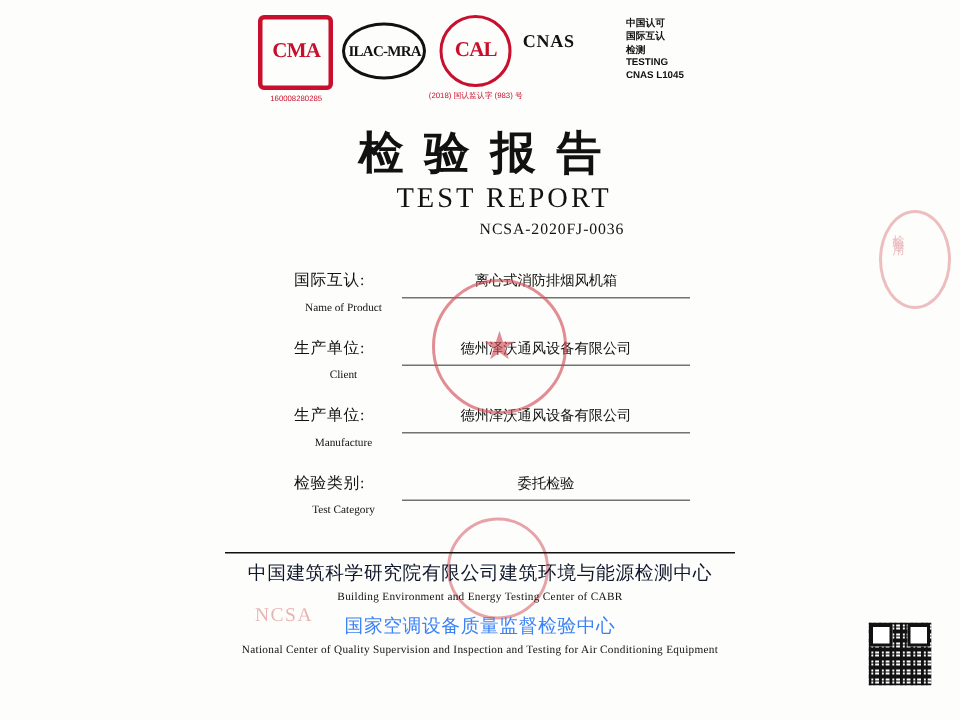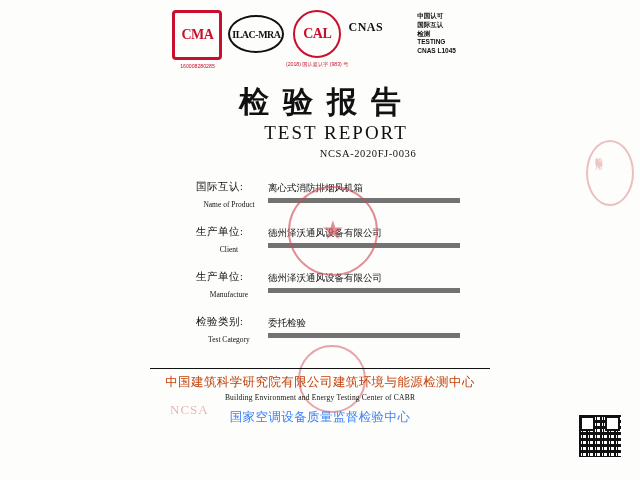--- a/index.html
+++ b/index.html
@@ -158,22 +158,23 @@
     margin-top: 6px;
     white-space: nowrap;
     font-family: "Liberation Serif", serif;
     text-align: center;
   }
   .field-value {
     position: absolute;
     left: 72px;
     top: 0;
     width: 192px;
-    border-bottom: 5px solid #737373;
+    border-bottom: 1px solid #737373;
     height: 18px;
+    text-align: center;
     font-size: 9.5px;
     color: #111;
     line-height: 16px;
     white-space: nowrap;
     overflow: hidden;
   }
   
   .footer-rule {
     position: absolute;
     left: 150px;
@@ -183,21 +184,21 @@
   }
   .footer {
     position: absolute;
     left: 0;
     top: 372px;
     width: 640px;
     text-align: center;
   }
   .f-cn {
     font-size: 12.5px;
-    color: #c2410c;
+    color: #0f172a;
     letter-spacing: 0.4px;
     margin-top: 2px;
   }
   .f-en {
     font-size: 7.5px;
     color: #111;
     margin-top: 2px;
     letter-spacing: 0.2px;
   }
   .f-cn2 {
@@ -377,19 +378,20 @@
 
   <div class="seal-edge">
     <div class="seal-edge-txt">检验专用</div>
   </div>
 
   <div class="footer-rule"></div>
   <div class="footer">
     <div class="f-cn">中国建筑科学研究院有限公司建筑环境与能源检测中心</div>
     <div class="f-en">Building Environment and Energy Testing Center of CABR</div>
     <div class="f-cn2">国家空调设备质量监督检验中心</div>
+    <div class="f-en">National Center of Quality Supervision and Inspection and Testing for Air Conditioning Equipment</div>
   </div>
 
   <div class="watermark">NCSA</div>
 
   <div class="qr"></div>
 
 </div>
 
 </body></html>

